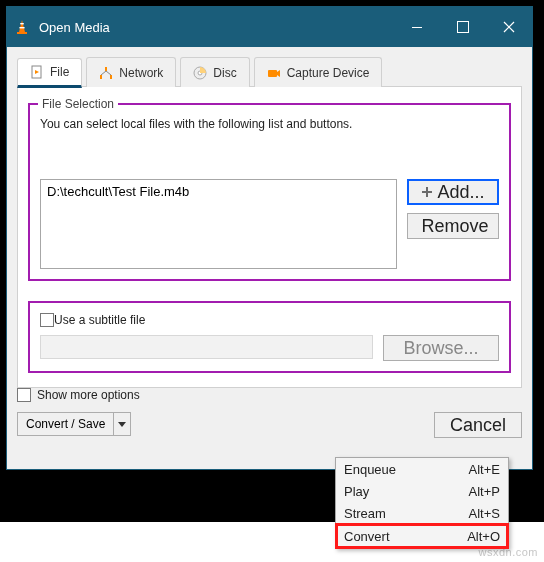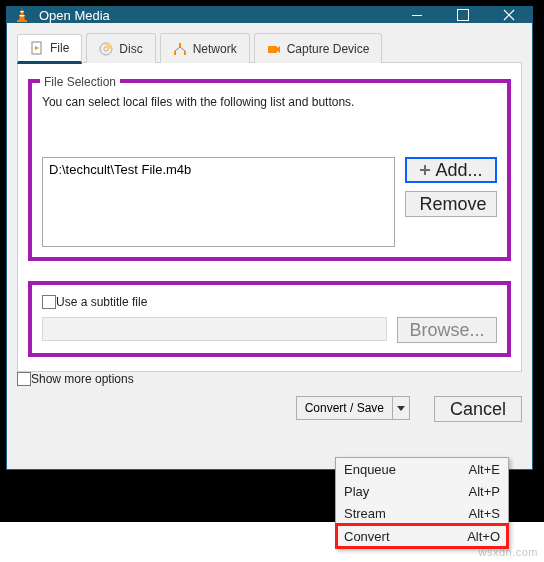--- a/index.html
+++ b/index.html
@@ -16,21 +16,21 @@
   .window {
     position: absolute;
     left: 6px;
     top: 6px;
     width: 527px;
     height: 464px;
     background: #f0f0f0;
     border: 1px solid #1a5d7a;
   }
   .titlebar {
-    height: 16px;
+    height: 40px;
     background: #1a5d7a;
     color: #fff;
     display: flex;
     align-items: center;
     padding-left: 6px;
   }
   .titlebar .title-text { margin-left: 8px; font-size: 13px; }
   .win-controls {
     margin-left: auto;
     display: flex;
@@ -76,21 +76,21 @@
     top: 1px;
   }
   .tab-icon { width:14px; height:14px; }
   .tabpanel {
     border: 1px solid #d0d0d0;
     background: #fff;
     padding: 10px 10px 14px 10px;
     margin-top: -1px;
   }
   .group {
-    border: 4px solid #a21caf;
+    border: 2px solid #a21caf;
     padding: 10px;
     margin-top: 6px;
     position: relative;
   }
   .group-title {
     position: absolute;
     top: -8px;
     left: 8px;
     background: #fff;
     padding: 0 4px;
@@ -158,22 +158,22 @@
     margin-top: 4px;
   }
   .browse-input {
     flex: 1;
     height: 24px;
     background: #f2f2f2;
     border: 1px solid #d8d8d8;
   }
   .bottom-row {
     display: flex;
-    justify-content: flex-end;
-    gap: 24px;
+    justify-content: space-between;
+    gap: 8px;
     padding: 10px;
   }
   .split-btn {
     display: flex;
     align-items: stretch;
     height: 24px;
     border: 1px solid #adadad;
     background: #f0f0f0;
   }
   .split-main {
@@ -183,20 +183,21 @@
     font-size: 12px;
     border-right: 1px solid #adadad;
   }
   .split-arrow {
     width: 16px;
     display:flex; align-items:center; justify-content:center;
   }
   .options-row {
     display: flex;
     align-items: center;
+    gap: 6px;
     font-size: 12px;
     padding: 0 10px 0 10px;
     color: #222;
   }
   .dropdown-menu {
     position: absolute;
     left: 335px;
     top: 457px;
     width: 174px;
     background: #f4f4f4;
@@ -275,34 +276,34 @@
     <div class="tabs">
       <div class="tab active">
         <svg class="tab-icon" viewBox="0 0 14 14">
           <rect x="2" y="1" width="9" height="12" fill="#fff" stroke="#888"></rect>
           <polygon points="5,5 5,9 9,7" fill="#ff8c00"></polygon>
         </svg>
         <span>File</span>
       </div>
       <div class="tab">
         <svg class="tab-icon" viewBox="0 0 14 14">
-          <circle cx="7" cy="7" r="6" fill="#eee" stroke="#aaa"></circle>
-          <circle cx="7" cy="7" r="2" fill="#fff" stroke="#aaa"></circle>
-          <path d="M7 1 A6 6 0 0 1 13 7 L7 7 Z" fill="#ffd27a"></path>
-        </svg>
-        <span>Disc</span>
-      </div>
-      <div class="tab">
-        <svg class="tab-icon" viewBox="0 0 14 14">
           <rect x="6" y="1" width="2" height="4" fill="#ff8c00"></rect>
           <rect x="1" y="9" width="2" height="4" fill="#ff8c00"></rect>
           <rect x="11" y="9" width="2" height="4" fill="#ff8c00"></rect>
           <path d="M7 5 L2 9 M7 5 L12 9" stroke="#888" fill="none"></path>
         </svg>
         <span>Network</span>
+      </div>
+      <div class="tab">
+        <svg class="tab-icon" viewBox="0 0 14 14">
+          <circle cx="7" cy="7" r="6" fill="#eee" stroke="#aaa"></circle>
+          <circle cx="7" cy="7" r="2" fill="#fff" stroke="#aaa"></circle>
+          <path d="M7 1 A6 6 0 0 1 13 7 L7 7 Z" fill="#ffd27a"></path>
+        </svg>
+        <span>Disc</span>
       </div>
       <div class="tab">
         <svg class="tab-icon" viewBox="0 0 14 14">
           <rect x="1" y="4" width="9" height="7" rx="1" fill="#ff8c00"></rect>
           <polygon points="10,6 13,4 13,11 10,9" fill="#ff8c00"></polygon>
         </svg>
         <span>Capture Device</span>
       </div>
     </div>
 
@@ -334,21 +335,21 @@
 
       <div class="section-gap"></div>
 
       <div class="group">
         <div class="checkbox-row">
           <div class="fake-checkbox"></div>
           <span>Use a subtitle file</span>
         </div>
         <div class="browse-row">
           <div class="browse-input"></div>
-          <div class="btn disabled" style="width:100px">
+          <div class="btn disabled" style="width:116px">
             <span>Browse...</span>
           </div>
         </div>
       </div>
     </div>
   </div>
 
   <div class="options-row">
     <div class="fake-checkbox"></div>
     <span>Show more options</span>

